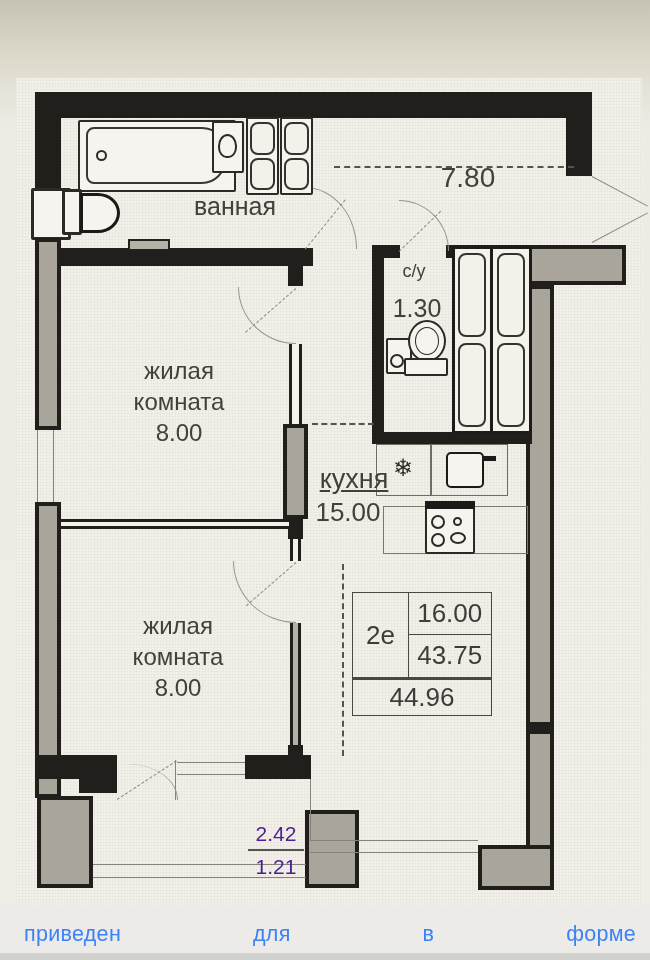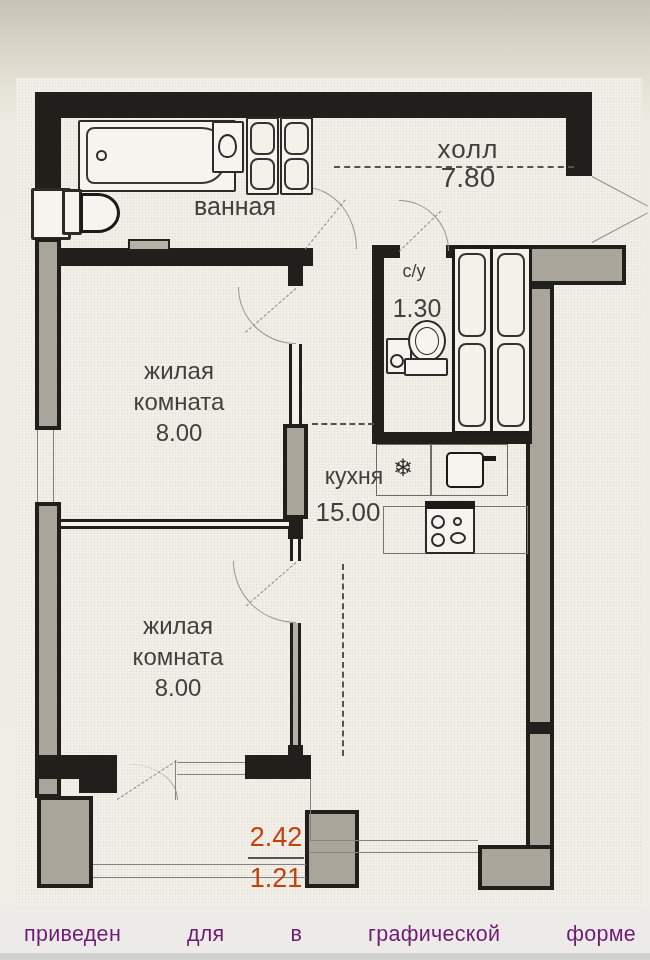--- a/index.html
+++ b/index.html
@@ -25,21 +25,21 @@
   .dashh{border-top:2px dashed #55534e;}
   .dashv{border-left:2px dashed #55534e;}
   .leaf{height:0;border-top:1.6px solid #8d8a80;transform-origin:left center;}
   .arcbl{border-left:1.4px solid #98958b;border-bottom:1.4px solid #98958b;border-bottom-left-radius:100% 100%;}
   .arctr{border-top:1.4px solid #98958b;border-right:1.4px solid #98958b;border-top-right-radius:100% 100%;}
   .arcr{border-right:1.4px solid #98958b;border-top-right-radius:100% 100%;}
   .lbl{color:#42403c;text-align:center;line-height:1.3;}
   .circ{border:2px solid #2b2a27;border-radius:50%;background:#f6f4ee;}
   .drum{border:2px solid #35332f;border-radius:8px;background:#f3f1ea;}
   .cell{border:1.6px solid #4a4843;color:#3d3c38;display:flex;align-items:center;justify-content:center;}
-  .caption{display:flex;justify-content:space-between;align-items:center;color:#701a75;}
+  .caption{display:flex;justify-content:space-between;align-items:center;color:#3b82f6;}
 </style>
 </head>
 <body>
 
 <div class="abs paper"></div>
 
 <div class="abs plan">
 
   <div class="abs wall" style="left:35px;top:92px;width:557px;height:26px;"></div>
   <div class="abs wall" style="left:566px;top:118px;width:26px;height:58px;"></div>
@@ -145,53 +145,57 @@
   <div class="abs" style="left:482px;top:456px;width:14px;height:5px;background:#1a1a18;"></div>
 
   <div class="abs thin" style="left:383px;top:506px;width:145px;height:48px;border-color:#7a776e;"></div>
   <div class="abs fix" style="left:425px;top:501px;width:50px;height:53px;border-width:2.5px;"></div>
   <div class="abs" style="left:425px;top:501px;width:50px;height:8px;background:#1b1a18;"></div>
   <div class="abs circ" style="left:431px;top:515px;width:14px;height:14px;"></div>
   <div class="abs circ" style="left:431px;top:533px;width:14px;height:14px;"></div>
   <div class="abs circ" style="left:453px;top:517px;width:9px;height:9px;"></div>
   <div class="abs circ" style="left:450px;top:532px;width:16px;height:12px;border-radius:50%;"></div>
 
-  <div class="abs lbl" style="left:398px;top:133px;width:140px;font-size:26px;letter-spacing:1px;">холл</div>
   <div class="abs lbl" style="left:398px;top:160px;width:140px;font-size:28px;">7.80</div>
 
   <div class="abs lbl" style="left:165px;top:190px;width:140px;font-size:25px;">ванная</div>
 
   <div class="abs lbl" style="left:388px;top:260px;width:52px;font-size:18px;">с/у</div>
   <div class="abs lbl" style="left:386px;top:292px;width:62px;font-size:25px;">1.30</div>
 
-  <div class="abs lbl" style="left:316px;top:462px;width:76px;font-size:23px;">кухня</div>
+  <div class="abs lbl" style="left:316px;top:462px;width:76px;font-size:27px;text-decoration:underline;">кухня</div>
   <div class="abs lbl" style="left:310px;top:496px;width:76px;font-size:26px;">15.00</div>
 
   <div class="abs lbl" style="left:99px;top:355px;width:160px;font-size:24px;">
     <div>жилая</div>
     <div>комната</div>
     <div>8.00</div>
   </div>
 
   <div class="abs lbl" style="left:98px;top:610px;width:160px;font-size:24px;">
     <div>жилая</div>
     <div>комната</div>
     <div>8.00</div>
   </div>
 
-
-  <div class="abs lbl" style="left:246px;top:820px;width:60px;font-size:27px;color:#c2410c;">
+  <div class="abs" style="left:352px;top:592px;width:140px;height:124px;font-size:26px;">
+    <div class="abs cell" style="left:0;top:0;width:57px;height:86px;">2е</div>
+    <div class="abs cell" style="left:55.5px;top:0;width:84.5px;height:43px;">16.00</div>
+    <div class="abs cell" style="left:55.5px;top:41.5px;width:84.5px;height:44.5px;">43.75</div>
+    <div class="abs cell" style="left:0;top:84.5px;width:140px;height:39.5px;border-top-width:3px;">44.96</div>
+  </div>
+
+  <div class="abs lbl" style="left:246px;top:820px;width:60px;font-size:21px;color:#4c1d95;">
     <div>2.42</div>
     <div style="height:0;border-top:2px solid #56544e;margin:2px 2px;"></div>
     <div>1.21</div>
   </div>
 
 </div>
 
 <div class="abs" style="left:0;top:905px;width:650px;height:55px;background:#ecebe7;"></div>
 <div class="abs caption" style="left:24px;top:918px;width:612px;height:32px;font-size:21.5px;letter-spacing:0.3px;">
   <span>приведен</span>
   <span>для</span>
   <span>в</span>
-  <span>графической</span>
   <span>форме</span>
 </div>
 <div class="abs" style="left:0;top:953px;width:650px;height:7px;background:rgba(90,95,105,0.18);"></div>
 
 </body></html>

